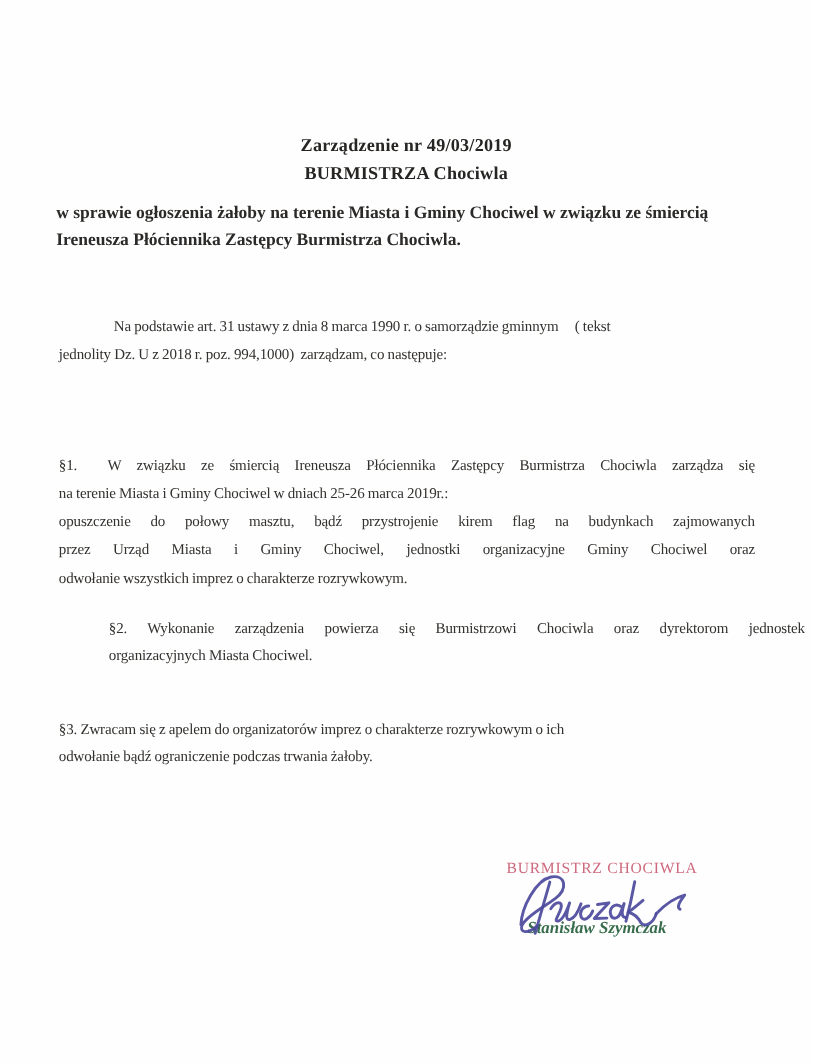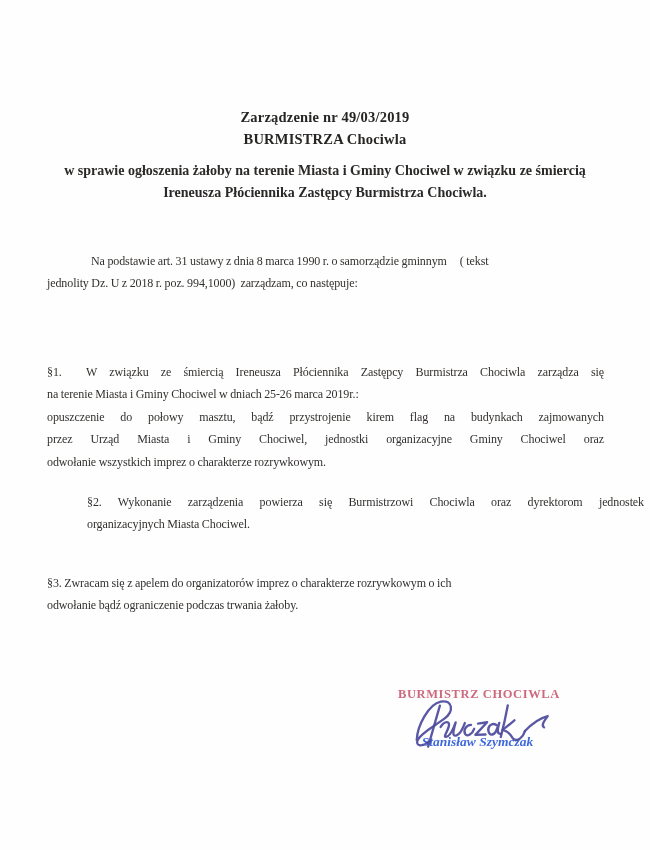--- a/index.html
+++ b/index.html
@@ -28,21 +28,20 @@
     font-size: 14.5px;
     line-height: 22px;
     letter-spacing: 0.2px;
     color: #262523;
     margin-top: 44px;
   }
 
   
   .subject-block {
     left: 45px; width: 560px; top: 160px;
-    text-align: center;
     font-weight: bold;
     font-size: 14px;
     line-height: 22px;
     color: #2b2a28;
   }
 
   
   .bodytext {
     left: 47px; width: 557px;
     font-size: 12px;
@@ -66,35 +65,35 @@
 
   
   .signature-block {
     left: 398px; top: 687px;
     width: 165px; height: 75px;
   }
   .stamp-title {
     position: absolute;
     left: 0; top: 0; width: 160px;
     text-align: right;
-    font-weight: bold;
+    font-weight: normal;
     font-size: 12.5px;
     letter-spacing: 0.6px;
     color: #c8556c;
     opacity: 0.88;
     white-space: nowrap;
   }
   .stamp-name {
     position: absolute;
     left: 2px; top: 47px; width: 155px;
     text-align: center;
     font-style: italic;
     font-weight: bold;
     font-size: 13.5px;
-    color: #1d4ed8;
+    color: #14532d;
     opacity: 0.85;
     white-space: nowrap;
   }
   .sig-svg {
     position: absolute;
     left: 6px; top: 7px;
     width: 152px; height: 56px;
     transform: rotate(-2deg);
   }
   .sig-svg path {

